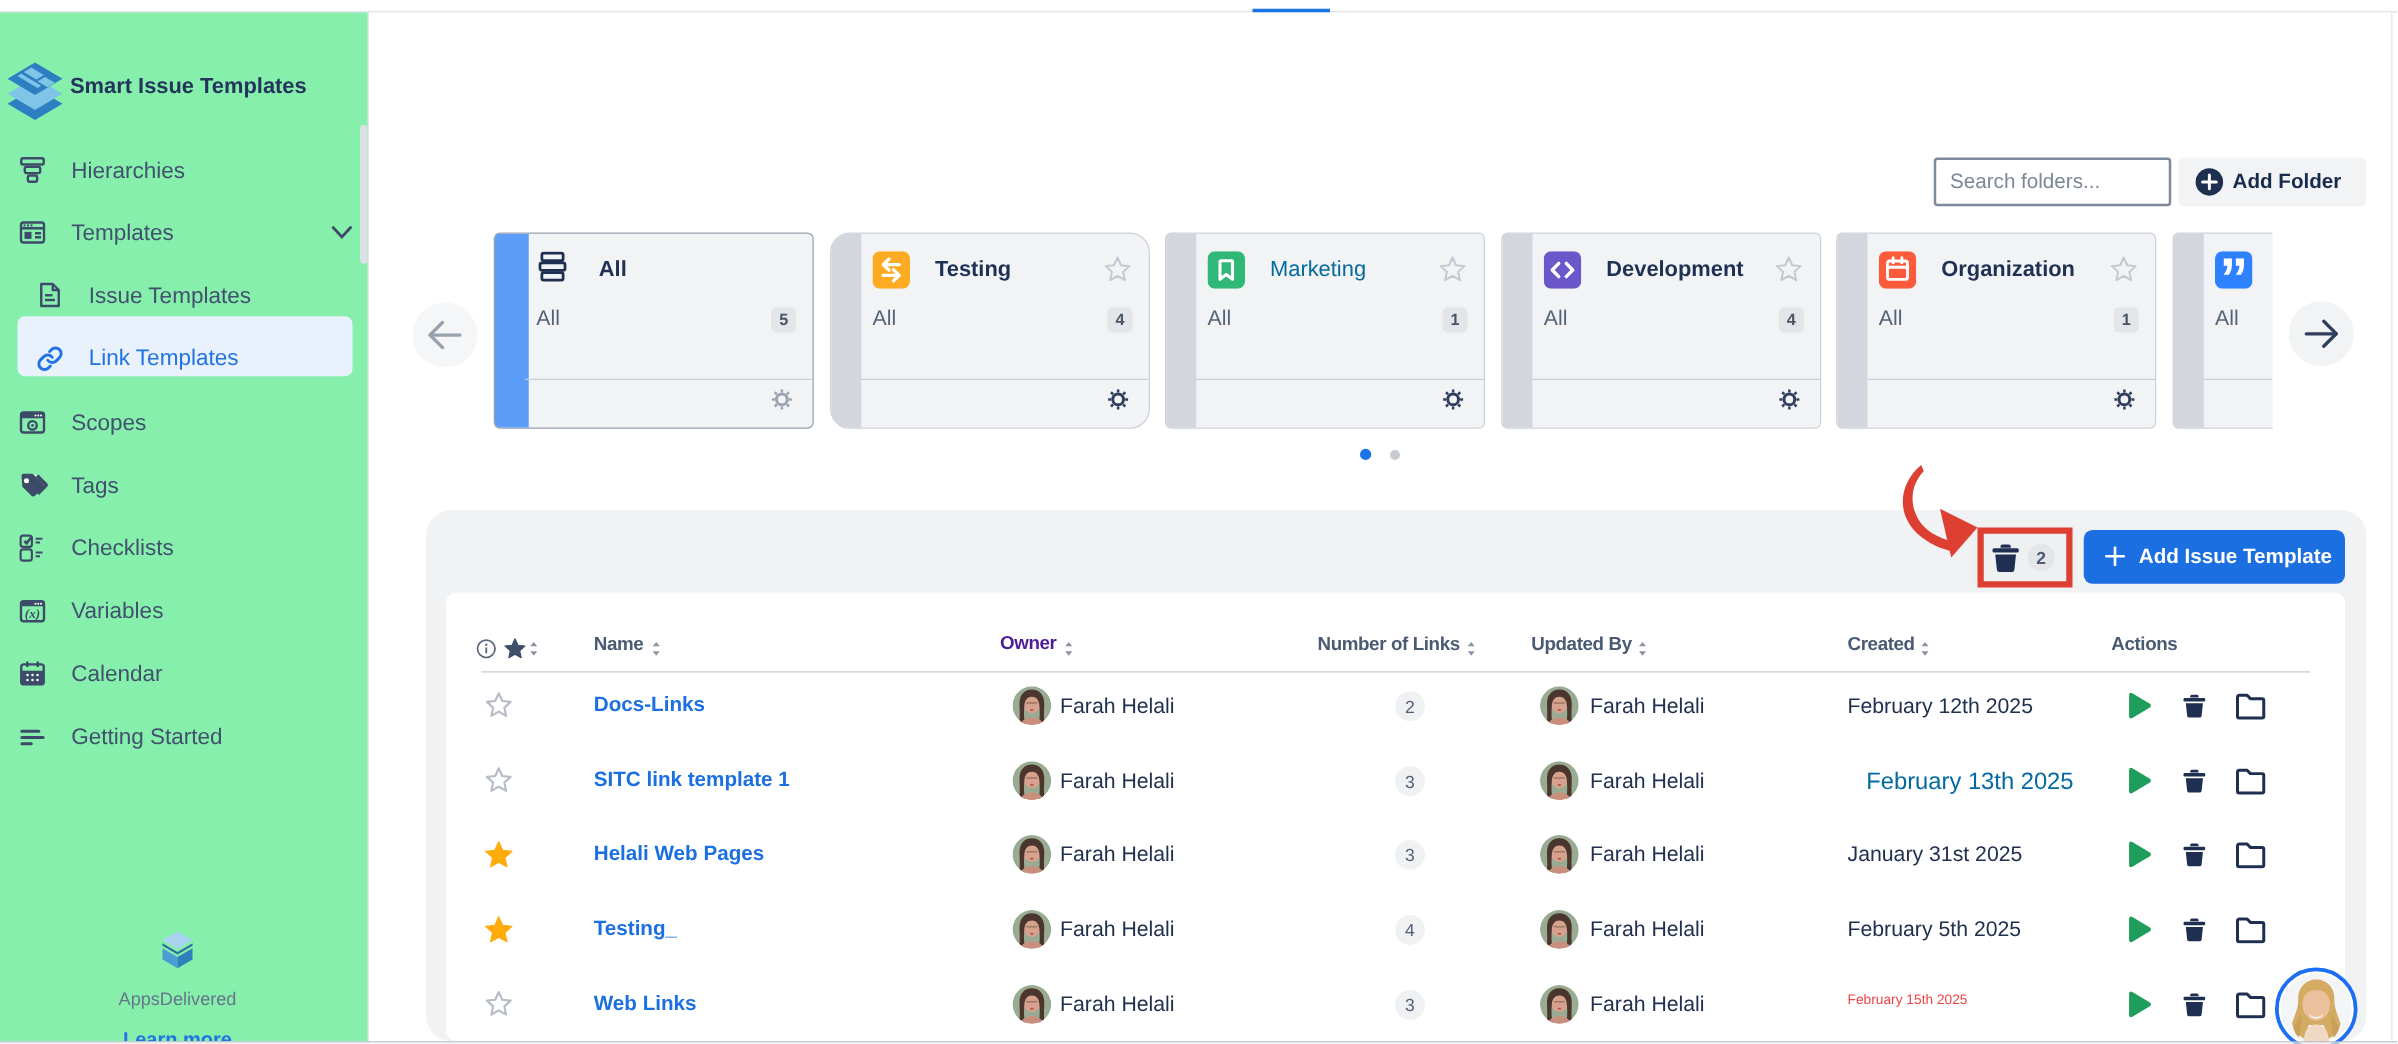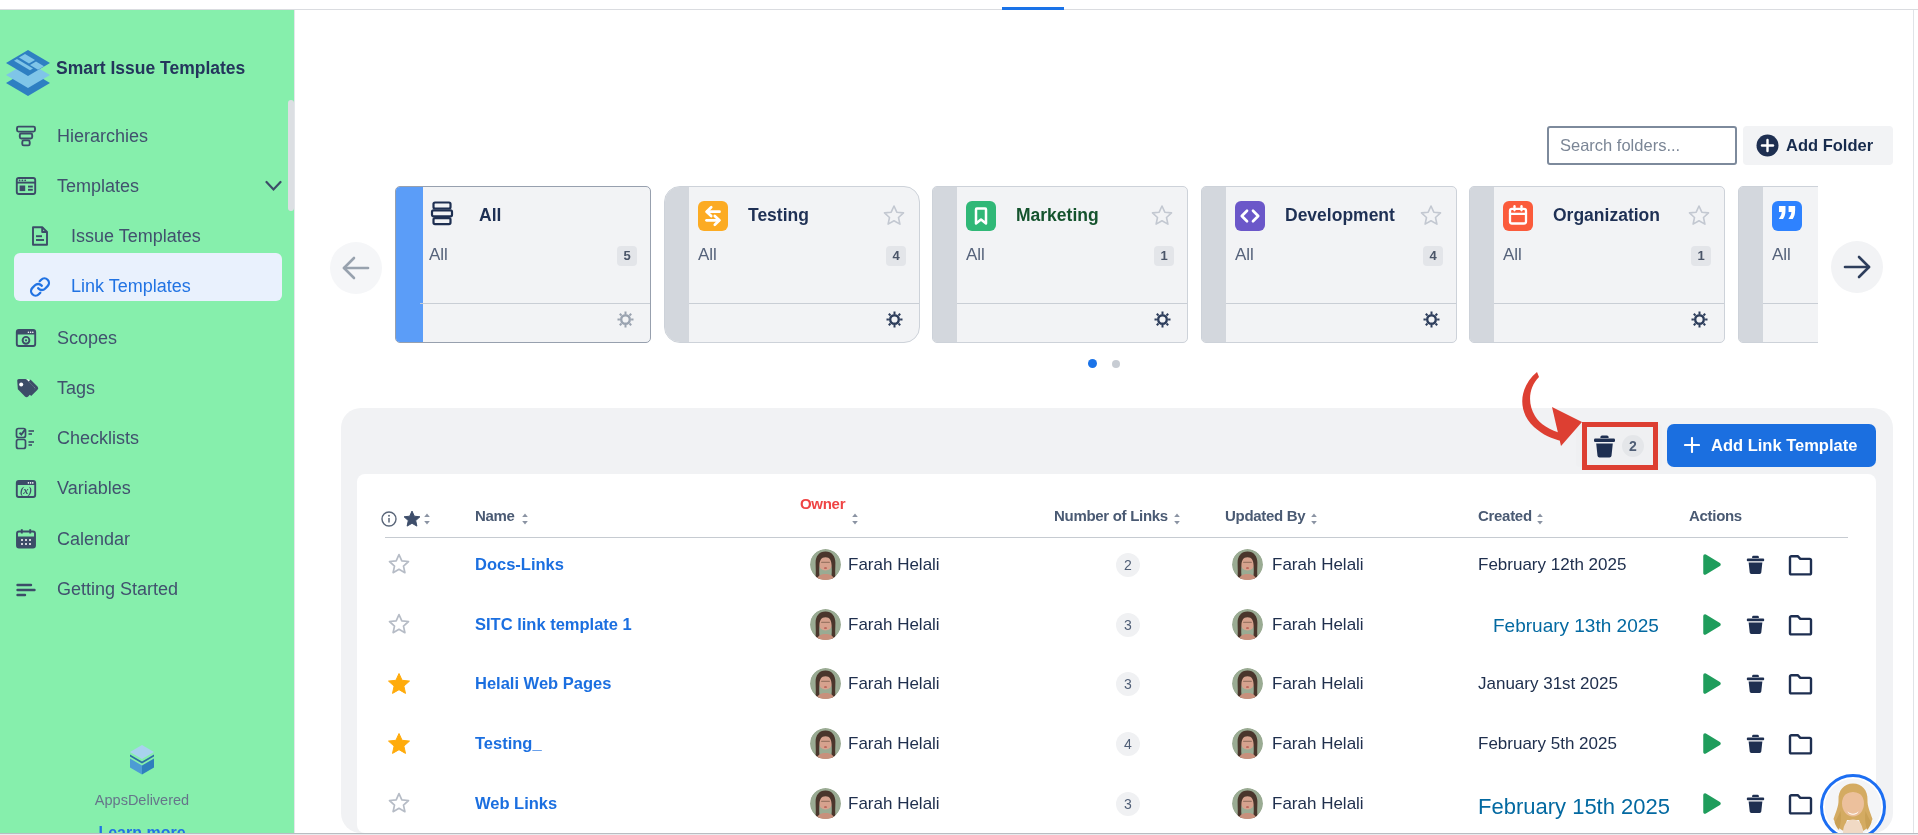--- a/index.html
+++ b/index.html
@@ -215,21 +215,21 @@
       </div>
       <div class="abs" style="left:538px;top:1px;width:256px;height:157px;background:#f2f3f5;border:1px solid #cdd2d9;border-radius:5px;overflow:hidden;">
         <div class="abs" style="left:0;top:0;width:24px;height:157px;background:#d3d7dd;"></div>
         <svg class="abs" style="left:33px;top:14px;" width="30" height="30" viewBox="0 0 30 30">
           <rect width="30" height="30" rx="6" fill="#30b877"></rect>
           <path d="M10.8,7.6 h8.4 a0.8,0.8 0 0 1 0.8,0.8 v14 l-5,-3.8 -5,3.8 v-14 a0.8,0.8 0 0 1 0.8,-0.8 z" fill="none" stroke="#fff" stroke-width="2.5" stroke-linejoin="round"></path>
         </svg>
         <svg class="abs" style="left:218px;top:17px;" width="22" height="23" viewBox="0 0 22 23">
           <polygon points="11.0,2.0 13.8,8.2 20.5,8.9 15.5,13.5 16.9,20.1 11.0,16.7 5.1,20.1 6.5,13.5 1.5,8.9 8.2,8.2" fill="none" stroke="#c3c8d1" stroke-width="1.6" stroke-linejoin="round"></polygon>
         </svg>
-        <div class="abs" style="left:83px;top:18px;font-size:17.5px;font-weight:bold;color:#14532d;">Marketing</div>
+        <div class="abs" style="left:83px;top:18px;font-size:17.5px;font-weight:normal;color:#0369a1;">Marketing</div>
         <div class="abs" style="left:33px;top:58px;font-size:17px;color:#55627a;">All</div>
         <div class="abs" style="left:221px;top:59px;width:20px;height:20px;border-radius:4px;background:#e3e5e9;text-align:center;font-size:13px;font-weight:bold;color:#4a5568;line-height:20px;">1</div>
         <div class="abs" style="left:24px;top:116px;width:232px;height:1px;background:#c9ced5;"></div>
         <svg class="abs" style="left:221px;top:124px;" width="17" height="17" viewBox="0 0 17 17" fill="none" stroke="#2e3e5c">
 <circle cx="8.5" cy="8.5" r="4.3" stroke-width="2.4"></circle>
 <g stroke-width="2">
             <line x1="14.1" y1="8.5" x2="16.5" y2="8.5"></line>
             <line x1="12.5" y1="12.5" x2="14.2" y2="14.2"></line>
             <line x1="8.5" y1="14.1" x2="8.5" y2="16.5"></line>
             <line x1="4.5" y1="12.5" x2="2.8" y2="14.2"></line>
@@ -330,42 +330,42 @@
   <svg class="abs" style="left:1495px;top:360px;" width="100" height="95" viewBox="0 0 100 95">
 <path d="M42,12 C25,26 21,50 39,67 C48,75 57,79 67,81 L69,74 C54,70 45,64 40,56 C32,43 34,27 44,17 Z" fill="#dd3f32"></path>
 <polygon points="57,47 87,62 66,86" fill="#dd3f32"></polygon>
 </svg>
 
   <div class="abs" style="left:1667px;top:424px;width:209px;height:43px;border-radius:7px;background:#1b6fe0;"></div>
   <svg class="abs" style="left:1684px;top:437px;" width="16" height="16" viewBox="0 0 16 16" stroke="#fff" stroke-width="2.1" stroke-linecap="round">
     <line x1="1" y1="8" x2="15" y2="8"></line>
       <line x1="8" y1="1" x2="8" y2="15"></line>
   </svg>
-  <div class="abs" style="left:1711px;top:436px;font-size:16.5px;font-weight:bold;color:#fff;">Add Link Template</div>
+  <div class="abs" style="left:1711px;top:436px;font-size:16.5px;font-weight:bold;color:#fff;">Add Issue Template</div>
 
   <div class="abs" style="left:357px;top:474px;width:1519px;height:359px;border-radius:8px;background:#fff;"></div>
   <div id="table" class="abs" style="left:0;top:0;">
       <svg class="abs" style="left:381px;top:511px;" width="16" height="16" viewBox="0 0 16 16">
 <circle cx="8" cy="8" r="7" fill="none" stroke="#5a6679" stroke-width="1.4"></circle>
 <line x1="8" y1="7" x2="8" y2="11.5" stroke="#5a6679" stroke-width="1.5"></line>
         <circle cx="8" cy="4.7" r="0.95" fill="#5a6679"></circle>
       </svg>
       <svg class="abs" style="left:403px;top:510px;" width="18" height="18" viewBox="0 0 18 18">
         <polygon points="9.0,1.1 11.3,6.2 16.9,6.8 12.7,10.6 13.9,16.1 9.0,13.3 4.1,16.1 5.3,10.6 1.1,6.8 6.7,6.2" fill="#3e4e6b" stroke="#3e4e6b" stroke-width="1" stroke-linejoin="round"></polygon>
       </svg>
       <svg class="abs" style="left:423px;top:512px;" width="8" height="14" viewBox="0 0 8 14" fill="#8a93a3">
 <polygon points="4,1.5 6.8,5 1.2,5"></polygon>
         <polygon points="4,12.5 1.2,9 6.8,9"></polygon>
       </svg>
       <div class="abs" style="left:475px;top:507px;font-size:15px;font-weight:bold;color:#4a5a73;letter-spacing:-0.3px;">Name</div>
       <svg class="abs" style="left:521px;top:512px;" width="8" height="14" viewBox="0 0 8 14" fill="#8a93a3">
 <polygon points="4,1.5 6.8,5 1.2,5"></polygon>
         <polygon points="4,12.5 1.2,9 6.8,9"></polygon>
       </svg>
-      <div class="abs" style="left:800px;top:495px;font-size:15px;font-weight:bold;color:#ef4444;letter-spacing:-0.3px;">Owner</div>
+      <div class="abs" style="left:800px;top:506px;font-size:15px;font-weight:bold;color:#4c1d95;letter-spacing:-0.3px;">Owner</div>
       <svg class="abs" style="left:851px;top:512px;" width="8" height="14" viewBox="0 0 8 14" fill="#8a93a3">
 <polygon points="4,1.5 6.8,5 1.2,5"></polygon>
         <polygon points="4,12.5 1.2,9 6.8,9"></polygon>
       </svg>
       <div class="abs" style="left:1054px;top:507px;font-size:15px;font-weight:bold;color:#4a5a73;letter-spacing:-0.3px;">Number of Links</div>
       <svg class="abs" style="left:1173px;top:512px;" width="8" height="14" viewBox="0 0 8 14" fill="#8a93a3">
 <polygon points="4,1.5 6.8,5 1.2,5"></polygon>
         <polygon points="4,12.5 1.2,9 6.8,9"></polygon>
       </svg>
       <div class="abs" style="left:1225px;top:507px;font-size:15px;font-weight:bold;color:#4a5a73;letter-spacing:-0.3px;">Updated By</div>
@@ -606,21 +606,21 @@
 <g clip-path="url(#av10)">
 <circle cx="15.5" cy="15.5" r="15.5" fill="#9aab93"></circle>
 <ellipse cx="15.5" cy="14.5" rx="6.9" ry="7" fill="#d6a28e"></ellipse>
 <path d="M15.5,2.6 C9.2,2.6 5.6,7.4 5.6,13.6 C5.6,19.5 6.3,24.5 5.2,31 H10.2 C9,26 9.1,20.5 9.4,16.2 C9.7,11.8 11,8.3 15.5,8.3 C20,8.3 21.3,11.8 21.6,16.2 C21.9,20.5 22,26 20.8,31 H25.8 C24.7,24.5 25.4,19.5 25.4,13.6 C25.4,7.4 21.8,2.6 15.5,2.6 z" fill="#4a362c"></path>
 <rect x="11" y="12.7" width="9" height="1.2" rx="0.6" fill="#6d5242" opacity="0.55"></rect>
 <ellipse cx="15.5" cy="19" rx="1.5" ry="0.85" fill="#b5564c"></ellipse>
 <path d="M5.8,31 C7.8,26.6 11.3,25 15.5,25 C19.7,25 23.2,26.6 25.2,31 z" fill="#c8907c"></path>
 </g>
       </svg>
       <div class="abs" style="left:1272px;top:794px;font-size:17px;color:#20304e;">Farah Helali</div>
-      <div class="abs" style="left:1478px;top:794px;font-size:22px;color:#0369a1;">February 15th 2025</div>
+      <div class="abs" style="left:1478px;top:794px;font-size:11px;color:#ef4444;">February 15th 2025</div>
       <svg class="abs" style="left:1702px;top:792px;" width="20" height="23" viewBox="0 0 20 23">
 <polygon points="3,3 17,11.5 3,20" fill="#1f9d5c" stroke="#1f9d5c" stroke-width="3.5" stroke-linejoin="round"></polygon>
       </svg>
       <svg class="abs" style="left:1746px;top:793px;" width="19" height="21" viewBox="0 0 23 24">
 <path d="M9,1.5 h5 a1.6,1.6 0 0 1 1.6,1.6 v1 h-8.2 v-1 a1.6,1.6 0 0 1 1.6,-1.6 z" fill="#1e2f51"></path>
 <rect x="1" y="4.6" width="21" height="3.4" rx="1.2" fill="#1e2f51"></rect>
 <path d="M3.2,9.6 h16.6 l-1.3,12.2 a2,2 0 0 1 -2,1.8 H6.5 a2,2 0 0 1 -2,-1.8 z" fill="#1e2f51"></path>
       </svg>
       <svg class="abs" style="left:1788px;top:793px;" width="25" height="22" viewBox="0 0 25 22">
 <path d="M2,19 V3.6 a1.4,1.4 0 0 1 1.4,-1.4 h6.3 l2.6,2.7 h9.3 a1.4,1.4 0 0 1 1.4,1.4 V19 a1.4,1.4 0 0 1 -1.4,1.4 H3.4 A1.4,1.4 0 0 1 2,19 z" fill="none" stroke="#1e2f51" stroke-width="2.4" stroke-linejoin="round"></path>

